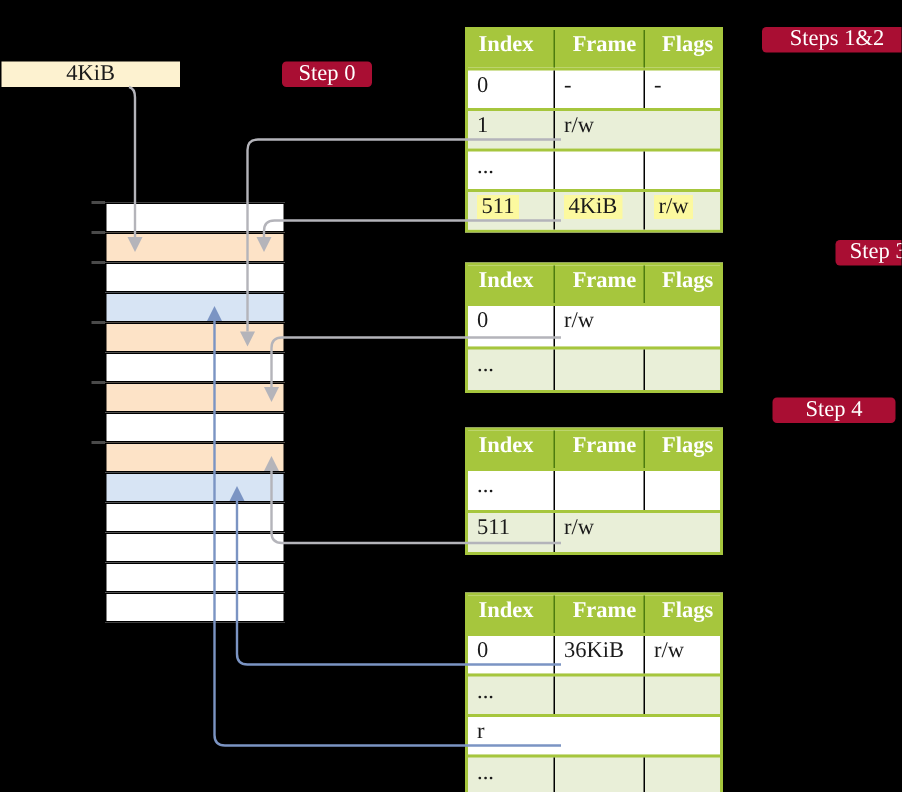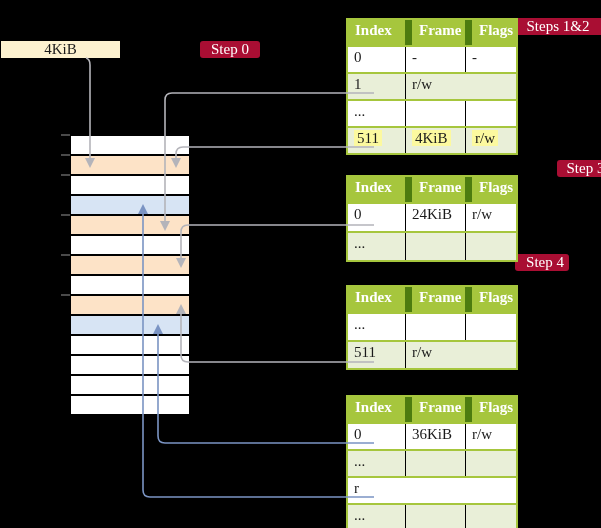--- a/index.html
+++ b/index.html
@@ -11,40 +11,40 @@
        font-family:"Liberation Serif","DejaVu Serif",serif;color:var(--ink);}
   #canvas{position:relative;width:601px;height:528px;background:#000;overflow:hidden;}
 
   
   .pagesize{position:absolute;left:1px;top:41px;width:119px;height:17px;
     background:var(--cream);text-align:center;line-height:17px;font-size:15px;}
 
   
   .badge{position:absolute;background:var(--red);color:#fff;font-size:15px;height:17px;
     line-height:17px;text-align:center;border-radius:3px;padding:0 5px;box-sizing:border-box;}
-  .b0{left:200px;top:41px;width:60px;}
+  .b0{left:188px;top:41px;width:60px;}
   .b12{left:508px;top:18px;width:100px;border-radius:3px 0 0 3px;}
   .b3{left:537px;top:160px;width:57px;margin-left:20px;}
-  .b4{left:515px;top:254px;width:54px;text-align:right;}
+  .b4{left:515px;top:265px;width:82px;}
 
   
   .mem{position:absolute;left:70px;top:135px;width:120px;}
   .mrow{height:20px;border:1px solid #000;box-sizing:border-box;background:#fff;}
   .mrow.ptbl{background:var(--peach);}
   .mrow.page{background:var(--blue);}
   .tick{position:absolute;left:61px;width:9px;height:2px;background:#4a4a4a;}
 
   
   .ptable{position:absolute;left:310px;width:172px;border:2px solid var(--green);
-    background:#fff;box-sizing:border-box;margin-left:36px;}
+    background:#fff;box-sizing:border-box;}
   .t1{top:18px}.t2{top:175px}.t3{top:285px}.t4{top:395px}
   .thead{display:flex;background:var(--green);height:25px;}
   .hcell{color:#fff;font-weight:bold;font-size:15px;box-sizing:border-box;
     padding:2px 0 0 7px;}
-  .hcell+.hcell{border-left:7px solid #4d7c0f;}
+  .hcell+.hcell{border-left:1px solid #4d7c0f;text-align:center;}
   .c0{width:57px}.c1{width:60px}.c2{width:51px}
   .trow{display:flex;border-top:2px solid var(--green);box-sizing:border-box;}
   .t1 .trow{height:27px}.t2 .trow{height:29px}.t3 .trow{height:28px}.t4 .trow{height:27px}
   .trow.shade{background:var(--rowgreen);}
   .tcell{font-size:15px;box-sizing:border-box;padding:2px 0 0 6px;overflow:hidden;}
   .tcell+.tcell{border-left:1px solid #000;}
   .hl-text{background:var(--hl);padding:0 3px;}
 
   
   .overlay{position:absolute;left:0;top:0;pointer-events:none;}
@@ -113,21 +113,20 @@
       </div>
     </div>
   <div class="ptable t2" id="ptable-1">
       <div class="thead">
         <div class="hcell c0">Index</div>
         <div class="hcell c1">Frame</div>
         <div class="hcell c2">Flags</div>
       </div>
       <div class="trow">
         <div class="tcell c0">0</div>
-        <div class="tcell c1">24KiB</div>
         <div class="tcell c2">r/w</div>
       </div>
       <div class="trow shade">
         <div class="tcell c0">...</div>
         <div class="tcell c1"></div>
         <div class="tcell c2"></div>
       </div>
     </div>
   <div class="ptable t3" id="ptable-2">
       <div class="thead">

